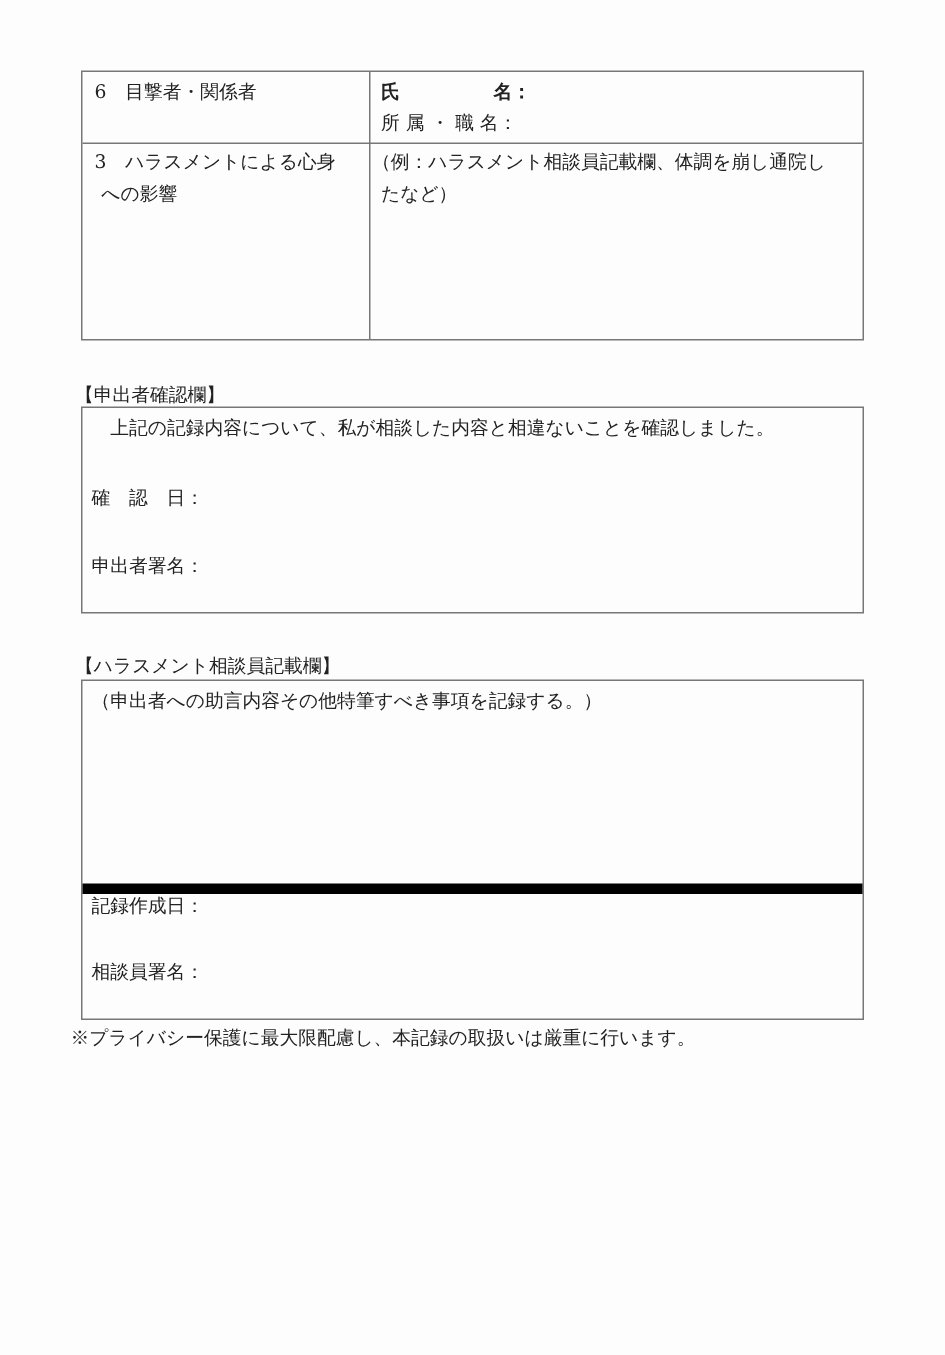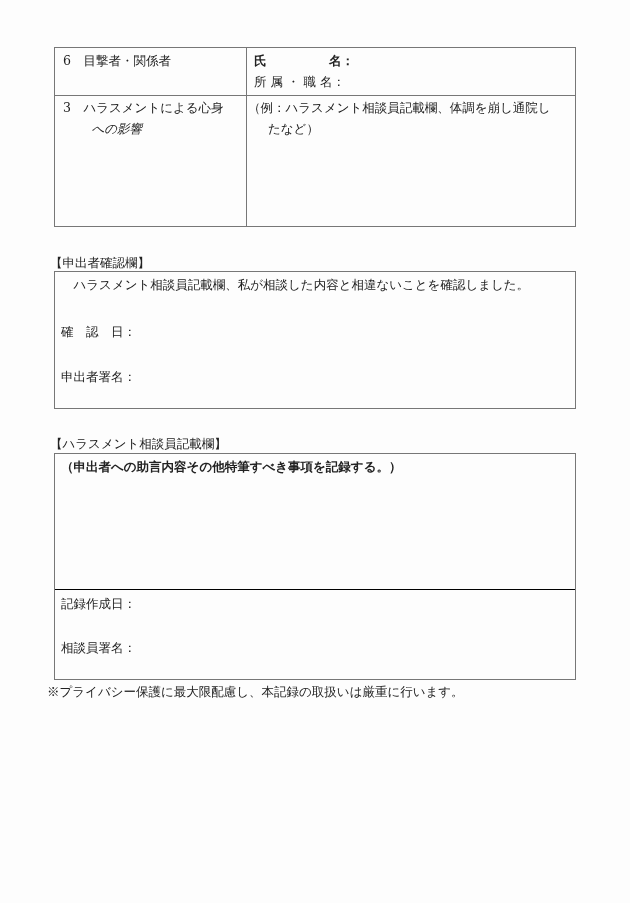--- a/index.html
+++ b/index.html
@@ -16,36 +16,36 @@
 
 <div class="abs tbl">
   <div class="abs row1"></div>
   <div class="abs vdiv"></div>
 
   <div class="abs cell-text" style="left:8px;top:2px;">6　目撃者・関係者</div>
   <div class="abs cell-text" style="left:199px;top:2px;font-weight:bold;">氏　　　　　名：</div>
   <div class="abs cell-text" style="left:199px;top:23px;">所 属 ・ 職 名：</div>
 
   <div class="abs cell-text" style="left:8px;top:49px;">3　ハラスメントによる心身</div>
-  <div class="abs cell-text" style="left:24px;top:70px;font-style:italic;">　への影響</div>
+  <div class="abs cell-text" style="left:0;top:70px;">　への影響</div>
   <div class="abs" style="left:192px;top:48px;width:329px;height:131px;">
     <div class="abs cell-text" style="left:1px;top:1px;">（例：ハラスメント相談員記載欄、体調を崩し通院し</div>
-    <div class="abs cell-text" style="left:21px;top:22px;text-align:center;">たなど）</div>
+    <div class="abs cell-text" style="left:7px;top:22px;text-align:center;">たなど）</div>
   </div>
 </div>
 
 <div class="abs cell-text" style="left:50px;top:252px;">【申出者確認欄】</div>
 <div class="abs box" style="left:54px;top:271px;width:522px;height:138px;">
-  <div class="abs cell-text" style="left:6px;top:2px;">　ハラスメント相談員記載欄、私が相談した内容と相違ないことを確認しました。</div>
+  <div class="abs cell-text" style="left:6px;top:2px;">　上記の記録内容について、私が相談した内容と相違ないことを確認しました。</div>
   <div class="abs cell-text" style="left:6px;top:49px;">確　認　日：</div>
   <div class="abs cell-text" style="left:6px;top:94px;">申出者署名：</div>
 </div>
 
 <div class="abs cell-text" style="left:50px;top:433px;">【ハラスメント相談員記載欄】</div>
 <div class="abs box" style="left:54px;top:453px;width:522px;height:227px;">
-  <div class="abs" style="left:0;top:0;width:520px;height:135px;border-bottom:1px solid #000000;font-weight:bold;">
+  <div class="abs" style="left:0;top:0;width:520px;height:135px;border-bottom:7px solid #000000;">
     <div class="abs cell-text" style="left:6px;top:2px;">（申出者への助言内容その他特筆すべき事項を記録する。）</div>
   </div>
   <div class="abs cell-text" style="left:6px;top:139px;">記録作成日：</div>
   <div class="abs cell-text" style="left:6px;top:183px;">相談員署名：</div>
 </div>
 
 <div class="abs cell-text" style="left:47px;top:681px;">※プライバシー保護に最大限配慮し、本記録の取扱いは厳重に行います。</div>
 
 </body></html>

